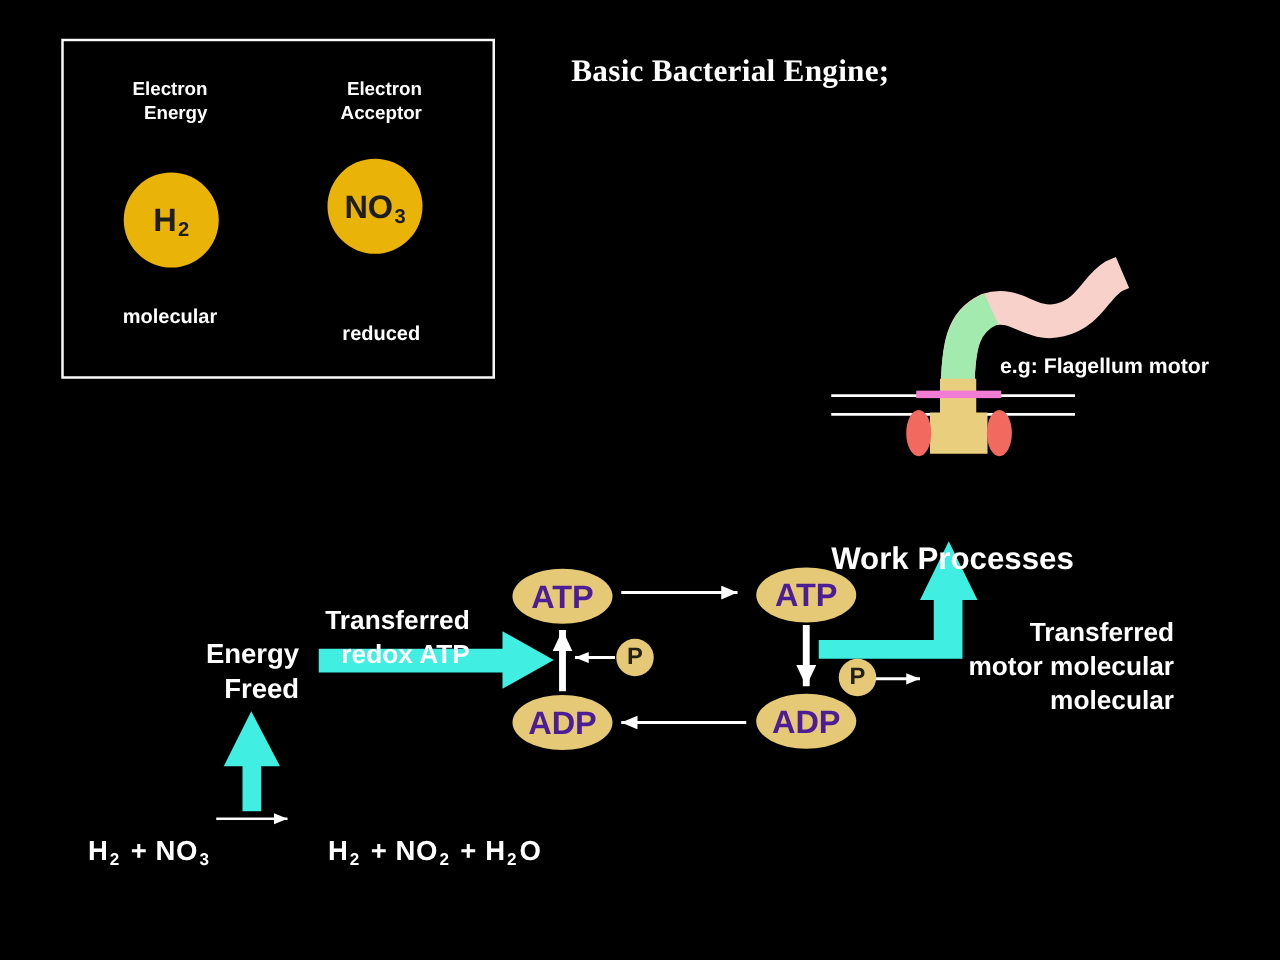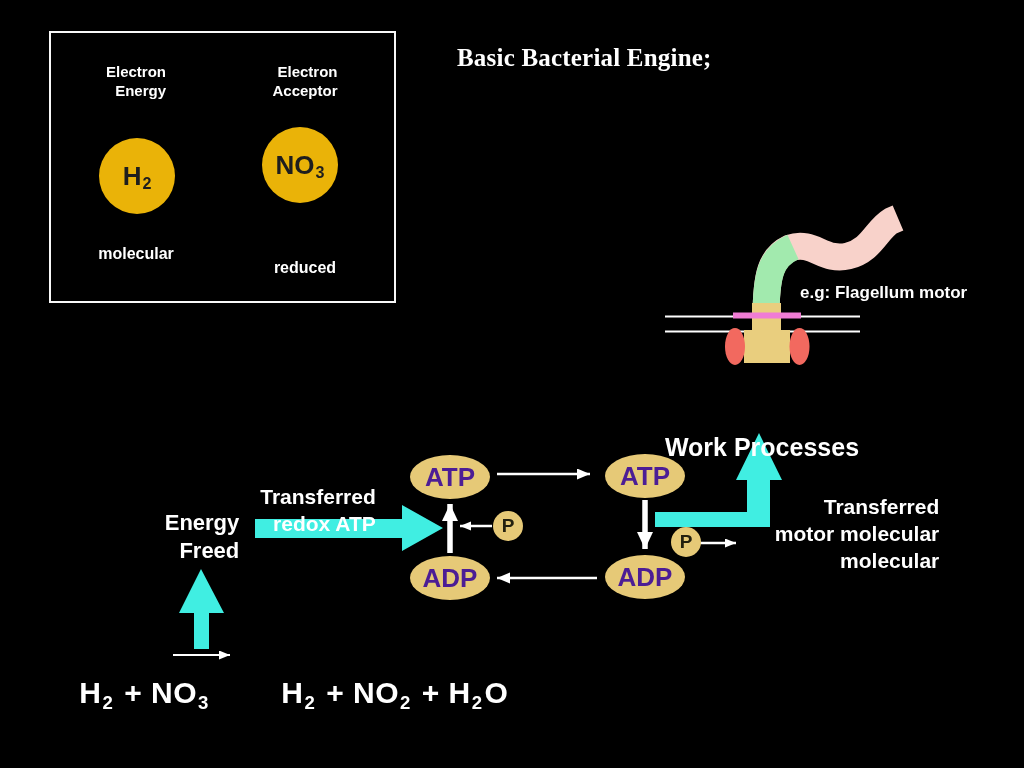--- a/index.html
+++ b/index.html
@@ -28,21 +28,21 @@
   .big-label{font-size:21px;line-height:27px;margin-top:38px;}
   .energy-label{font-size:22px;line-height:28px;}
 
   
   .oval{width:80px;height:44px;border-radius:50%;display:flex;align-items:center;justify-content:center;
         font-size:26px;font-weight:600;color:#4c1d95;}
   .p-circle{width:30px;height:30px;border-radius:50%;display:flex;align-items:center;justify-content:center;
         font-size:19px;font-weight:700;color:#23200f;}
 
   
-  .eq{font-size:30px;font-weight:600;color:#fff;letter-spacing:0.5px;white-space:pre;}
+  .eq{font-size:22px;font-weight:600;color:#fff;letter-spacing:0.5px;white-space:pre;}
   .eq .sub{font-size:0.62em;position:relative;top:0.3em;margin-left:1px;margin-right:2px;}
 </style>
 </head>
 <body>
 
 <div id="stage">
 
   <svg id="gfx" width="1024" height="768" viewBox="0 0 1024 768">
     <defs>
       <marker id="arr-m" markerUnits="userSpaceOnUse" markerWidth="14" markerHeight="12" refX="13" refY="5.5" orient="auto">
@@ -128,17 +128,17 @@
   <div class="abs oval" style="left: 605px; top: 454px; background-color: rgb(230, 201, 119);">ATP</div>
   <div class="abs oval" style="left: 410px; top: 556px; background-color: rgb(230, 201, 119);">ADP</div>
   <div class="abs oval" style="left: 605px; top: 555px; background-color: rgb(230, 201, 119);">ADP</div>
 
   <div class="abs p-circle" style="left: 493px; top: 511px; background-color: rgb(230, 201, 119);">P</div>
   <div class="abs p-circle" style="left: 671px; top: 527px; background-color: rgb(230, 201, 119);">P</div>
 
   <div class="abs eq" style="left:44px;top:642px;">
     <span>H</span><span class="sub">2</span><span> + NO</span><span class="sub">3</span>
   </div>
-  <div class="abs eq" style="left:246px;top:642px;">
+  <div class="abs eq" style="left:236px;top:642px;">
     <span>H</span><span class="sub">2</span><span> + NO</span><span class="sub">2</span><span> + H</span><span class="sub">2</span><span>O</span>
   </div>
 
 </div>
 
 </body></html>

